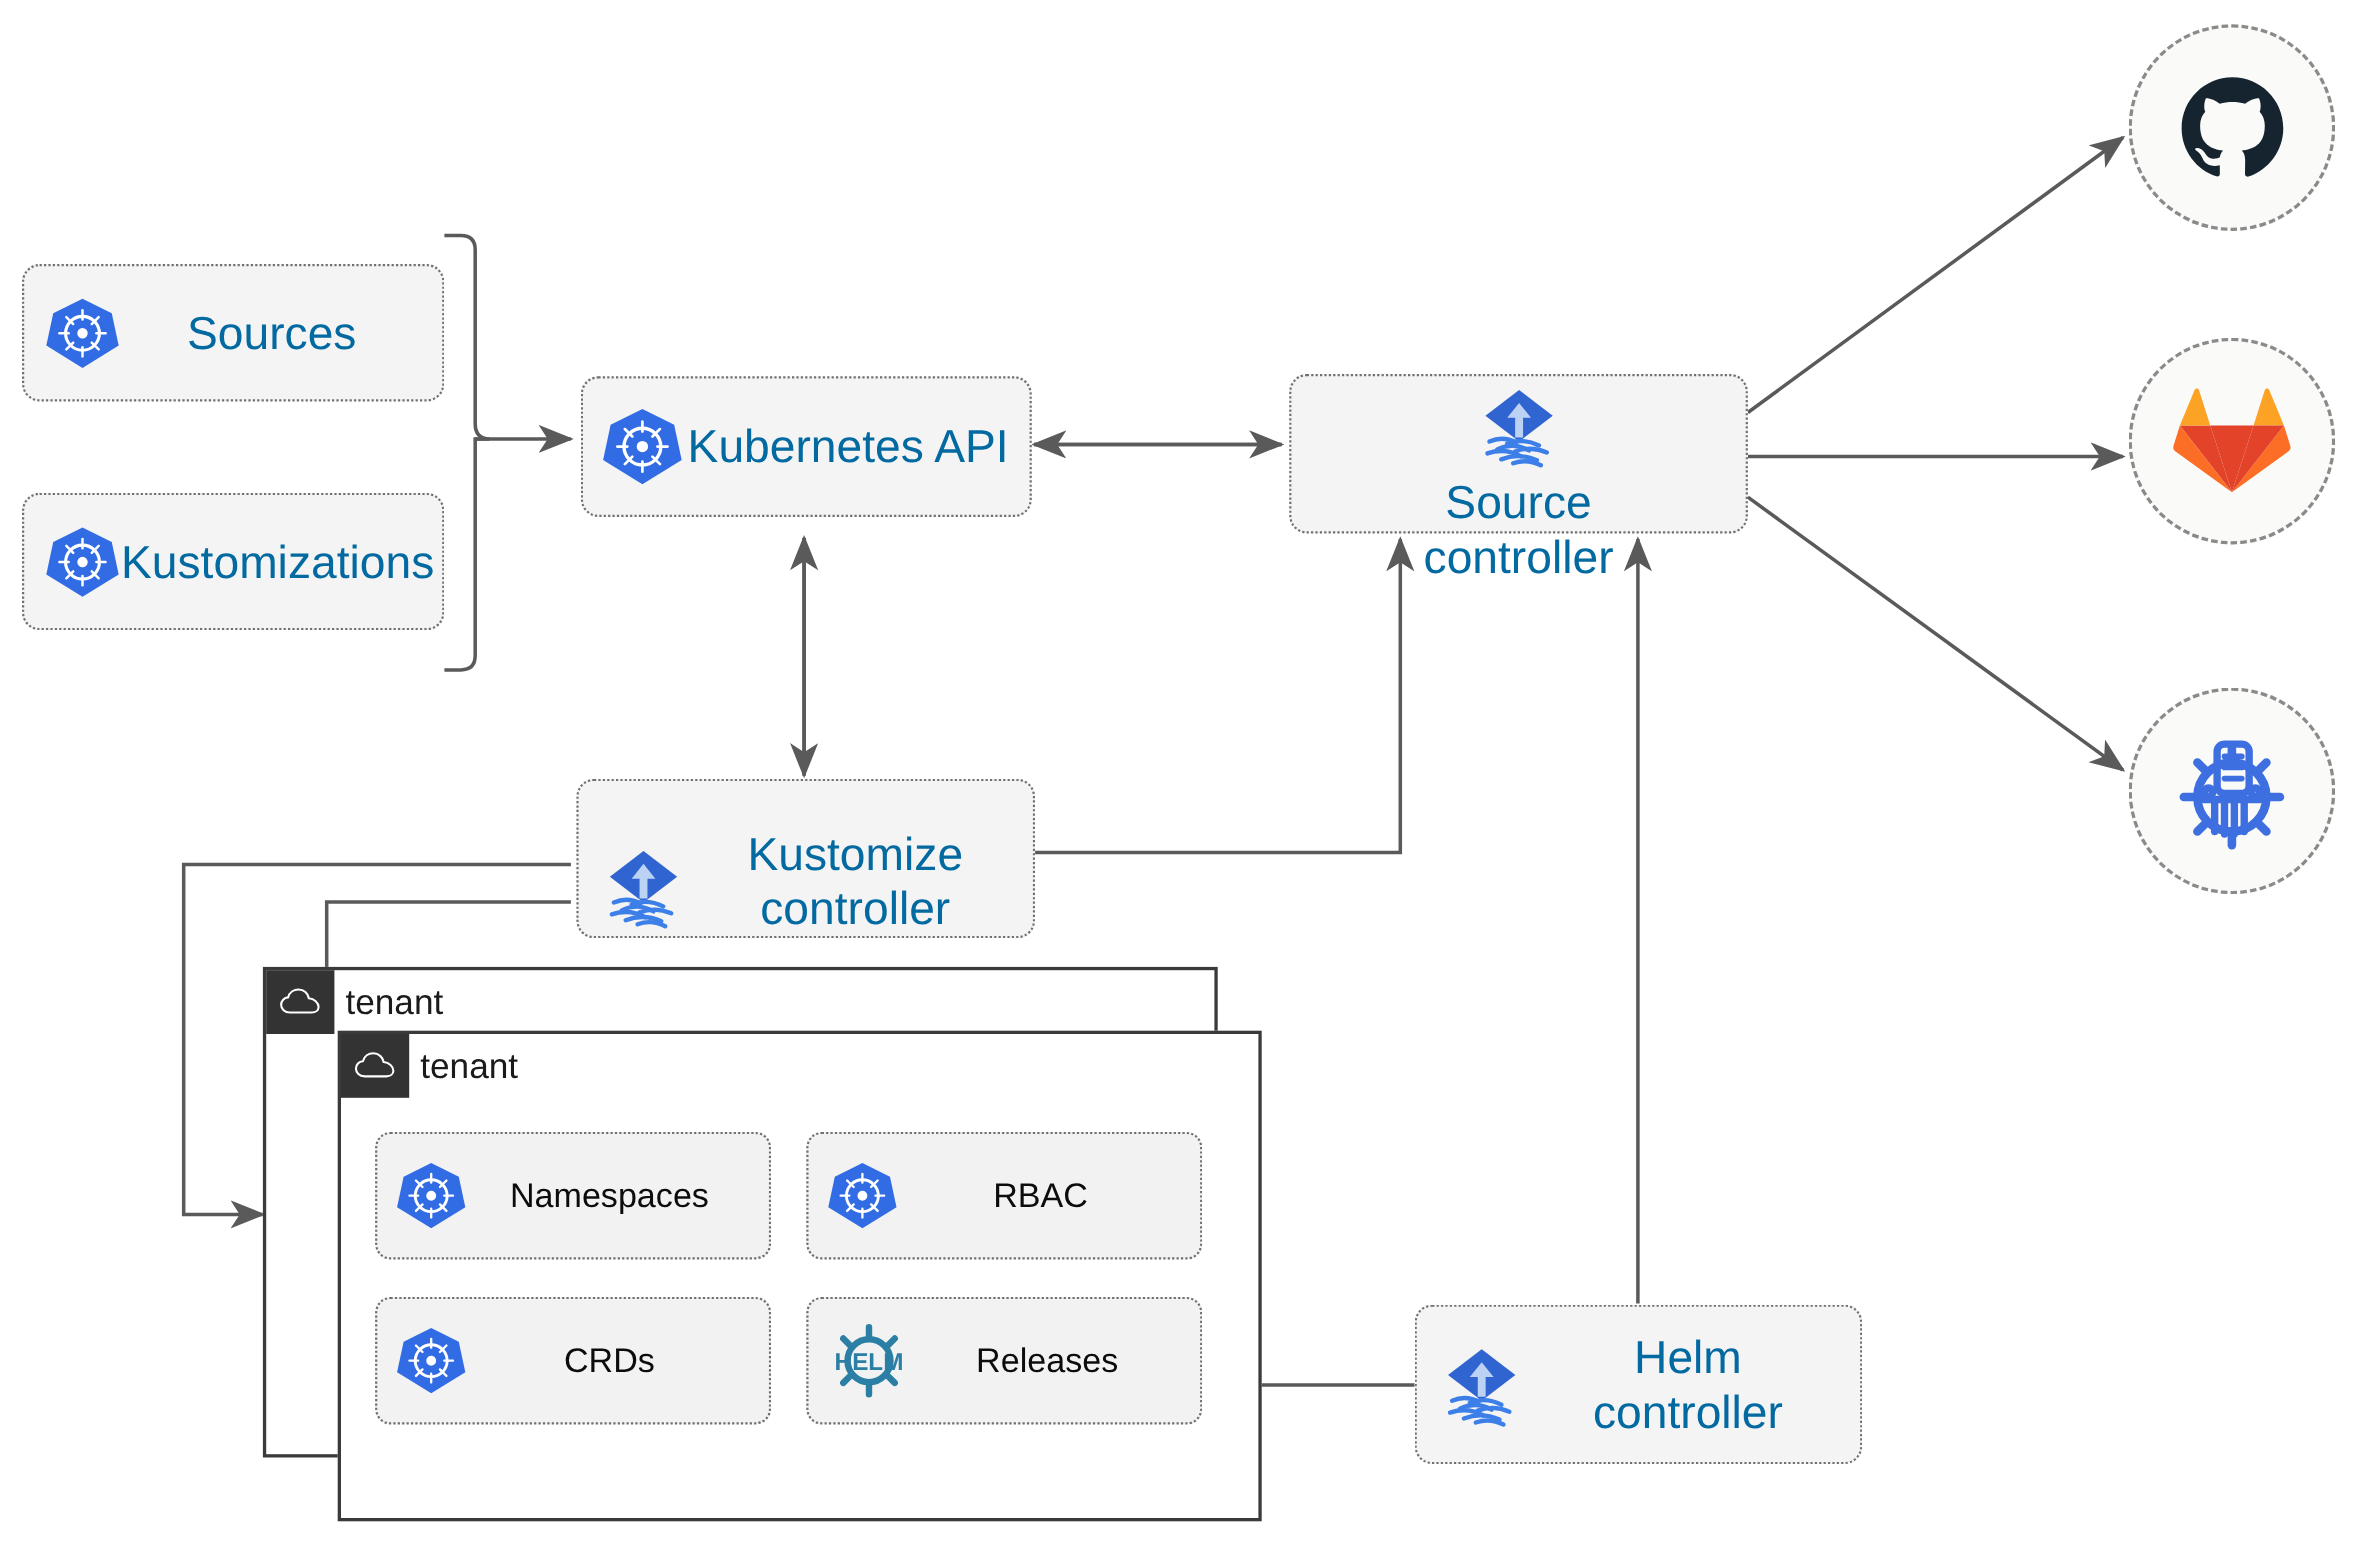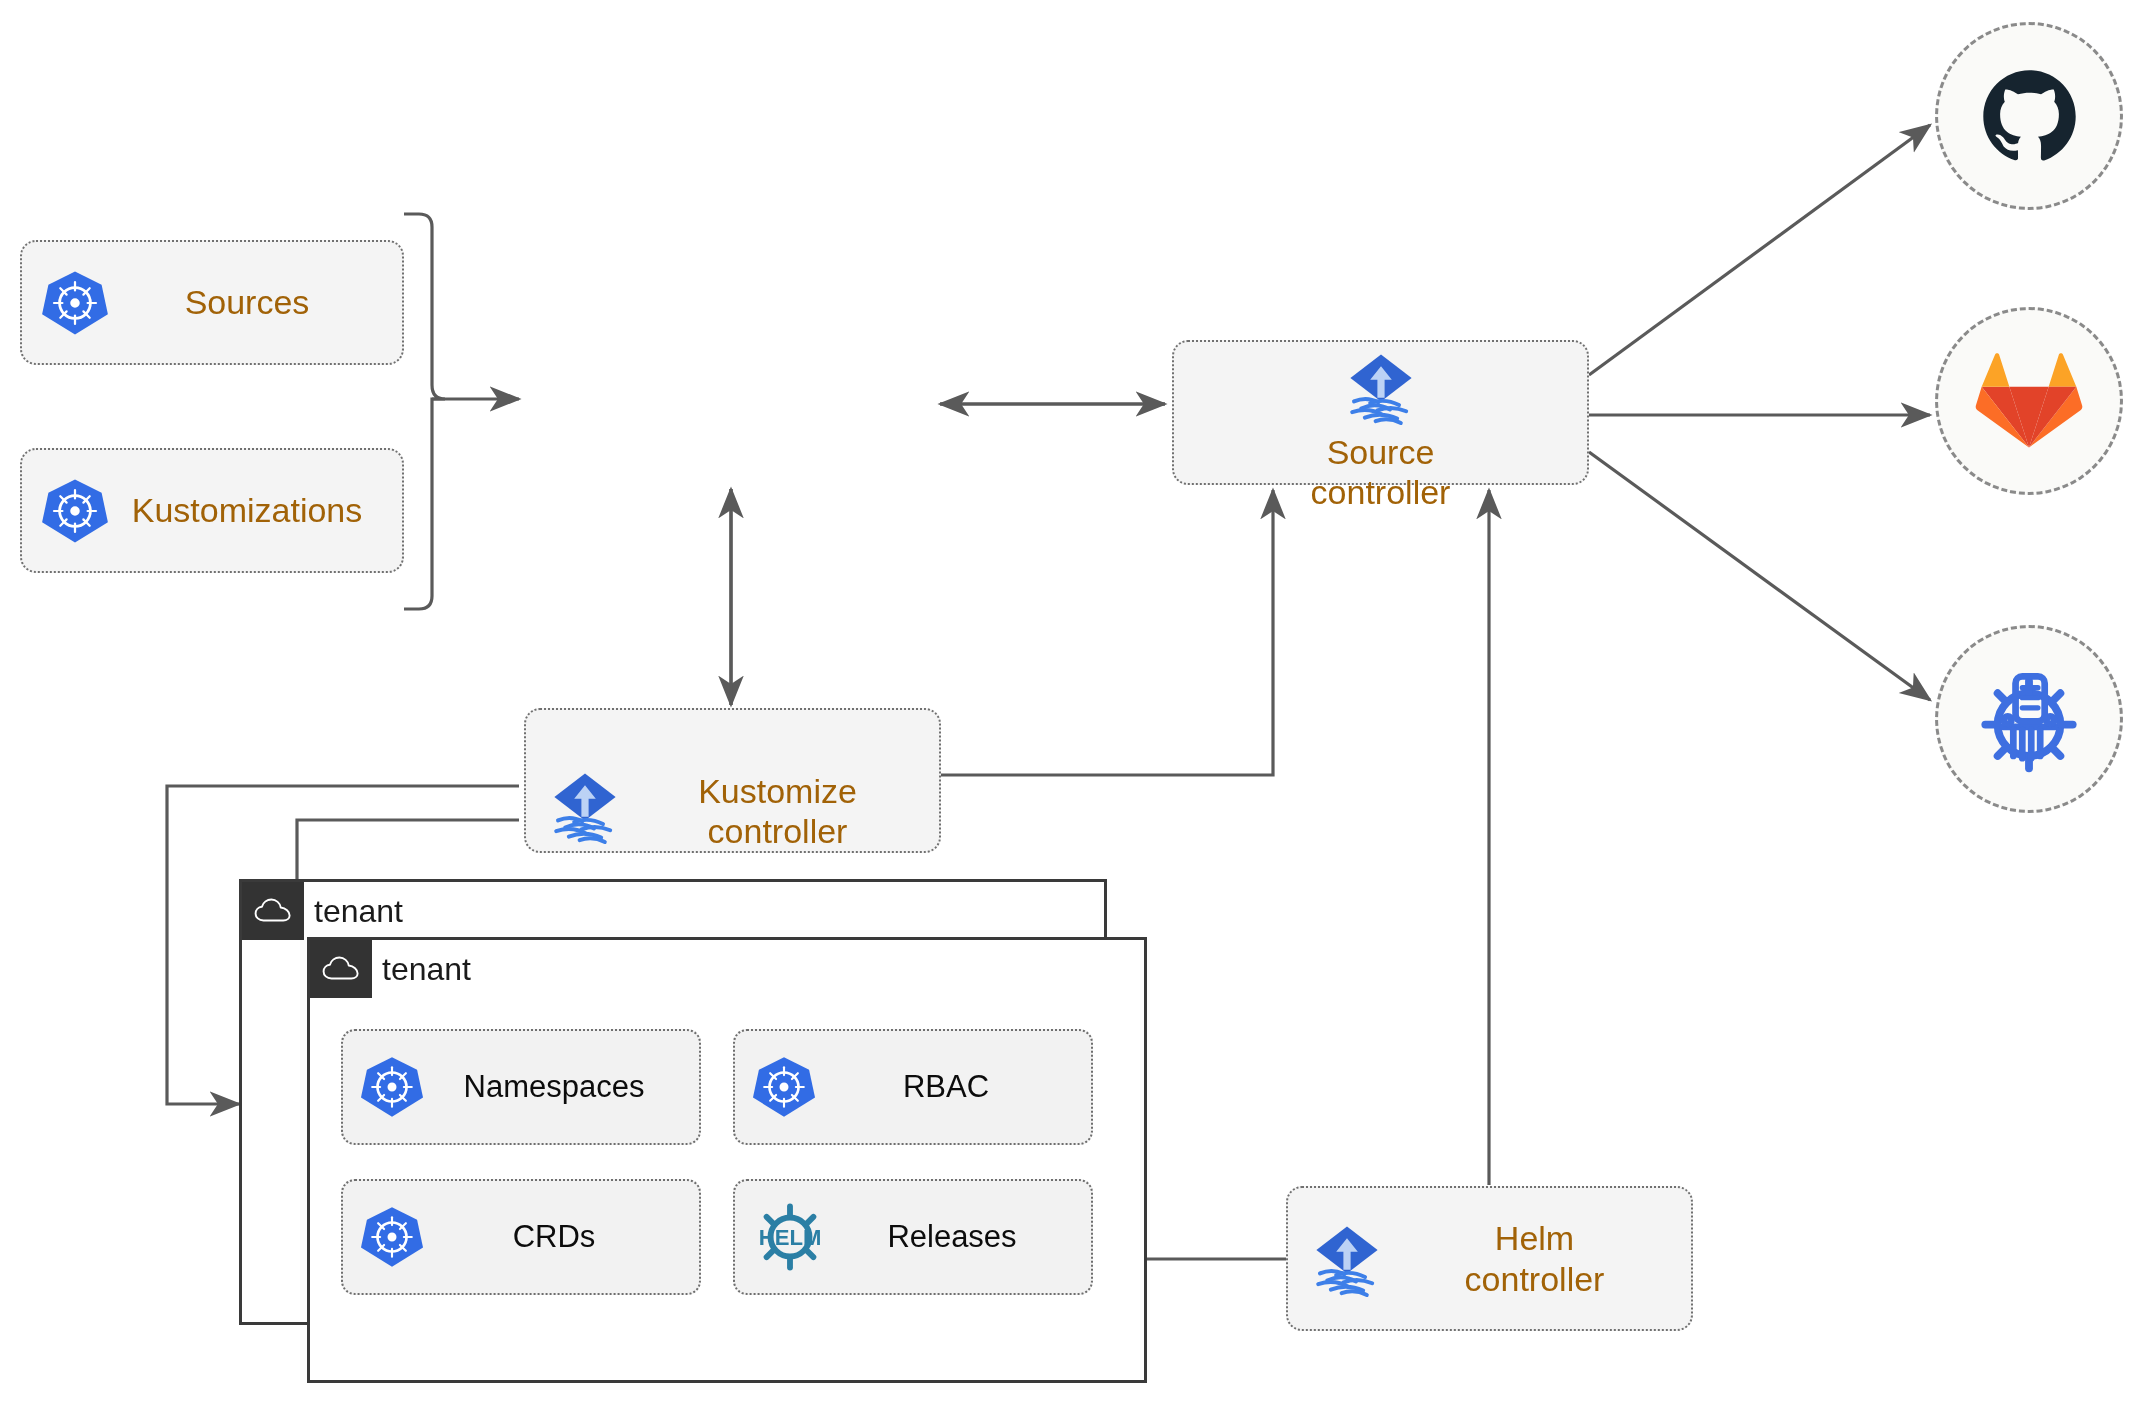--- a/index.html
+++ b/index.html
@@ -9,22 +9,22 @@
   
   .node{
     position:absolute;
     background:#f4f4f4;
     border:2.5px dotted #707070;
     border-radius:16px;
     display:flex;align-items:center;
     box-sizing:border-box;
   }
   .node .label{
-    color:#a16207;
-    font-size:34px;
+    color:#0369a1;
+    font-size:42px;
     line-height:1.18;
     text-align:center;
     white-space:pre-line;
     flex:1 1 auto;
   }
   .node .ico{flex:0 0 auto;display:flex;align-items:center;justify-content:center;}
 
   
   .rescard{
     position:absolute;background:#f2f2f2;
@@ -145,20 +145,40 @@
           <line x1="29" y1="29" x2="38" y2="38"></line>
             <line x1="62" y1="62" x2="71" y2="71"></line>
           <line x1="71" y1="29" x2="62" y2="38"></line>
             <line x1="38" y1="62" x2="29" y2="71"></line>
         </g>
       </svg>
     </span>
     <span class="label">Kustomizations</span>
   </div>
 
+  <div class="node" style="left:528px;top:342px;width:410px;height:128px;padding:0 16px;">
+    <span class="ico">
+      <svg width="76" height="76" viewBox="0 0 100 100">
+        <polygon points="50,5 88,24 97,66 50,95 3,66 12,24" fill="#326CE5"></polygon>
+        <g fill="#fff" stroke="#fff" stroke-width="3.2" stroke-linecap="round">
+          <circle cx="50" cy="50" r="5.2"></circle>
+          <circle cx="50" cy="50" r="22" fill="none" stroke-width="4"></circle>
+          <line x1="50" y1="20" x2="50" y2="32"></line>
+            <line x1="50" y1="68" x2="50" y2="80"></line>
+          <line x1="20" y1="50" x2="32" y2="50"></line>
+            <line x1="68" y1="50" x2="80" y2="50"></line>
+          <line x1="29" y1="29" x2="38" y2="38"></line>
+            <line x1="62" y1="62" x2="71" y2="71"></line>
+          <line x1="71" y1="29" x2="62" y2="38"></line>
+            <line x1="38" y1="62" x2="29" y2="71"></line>
+        </g>
+      </svg>
+    </span>
+    <span class="label">Kubernetes API</span>
+  </div>
 
   <div class="node" style="left:1172px;top:340px;width:417px;height:145px;padding:0 14px;flex-direction:column;">
     <span class="ico">
       <svg width="90" height="90" viewBox="0 0 100 100">
         <polygon points="50,14 84,40 50,66 16,40" fill="#3064D1"></polygon>
         <path d="M50,27 L62,42 L54,42 L54,62 L46,62 L46,42 L38,42 Z" fill="#bcd2f5"></path>
         <g stroke="#3d7fe8" stroke-width="4.4" stroke-linecap="round" fill="none">
           <path d="M20,66 Q34,60 47,67"></path>
           <path d="M28,74 Q44,66 60,75"></path>
           <path d="M18,78 Q36,72 52,81"></path>

